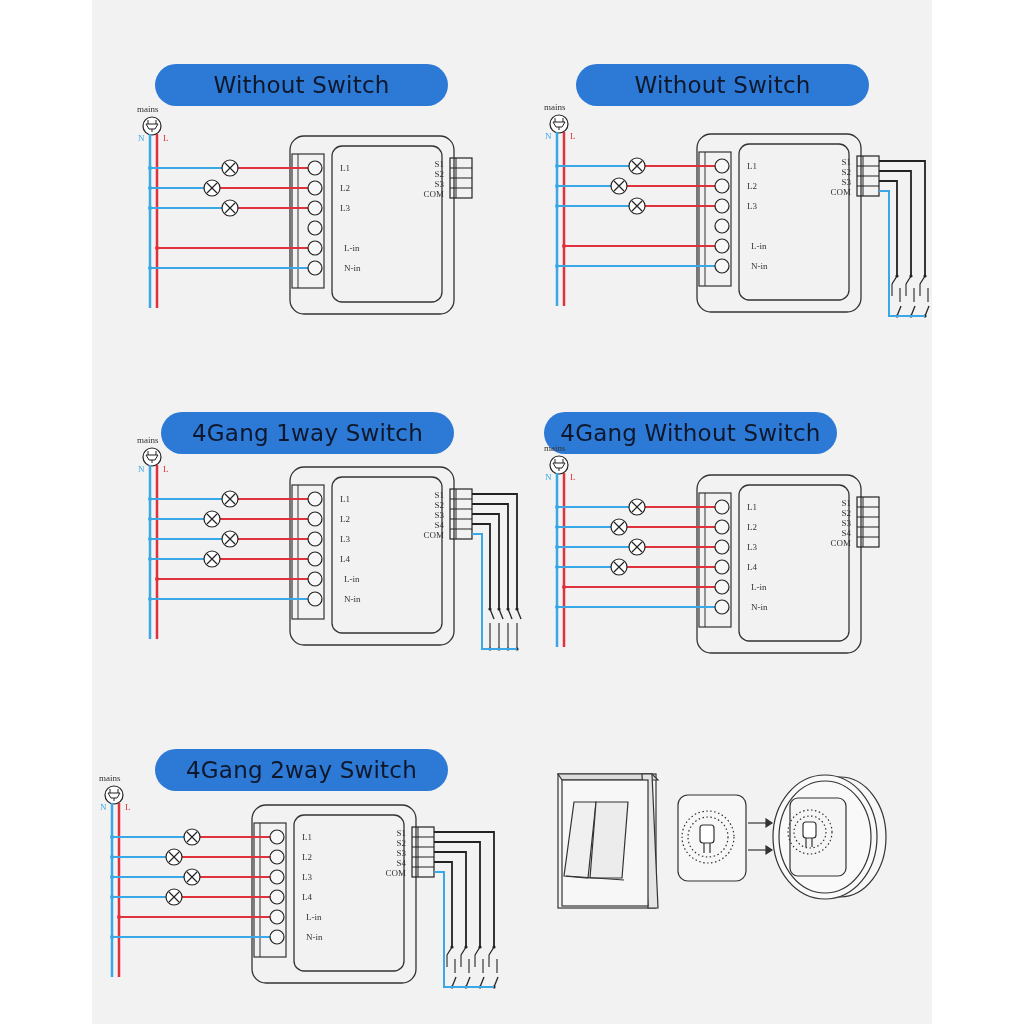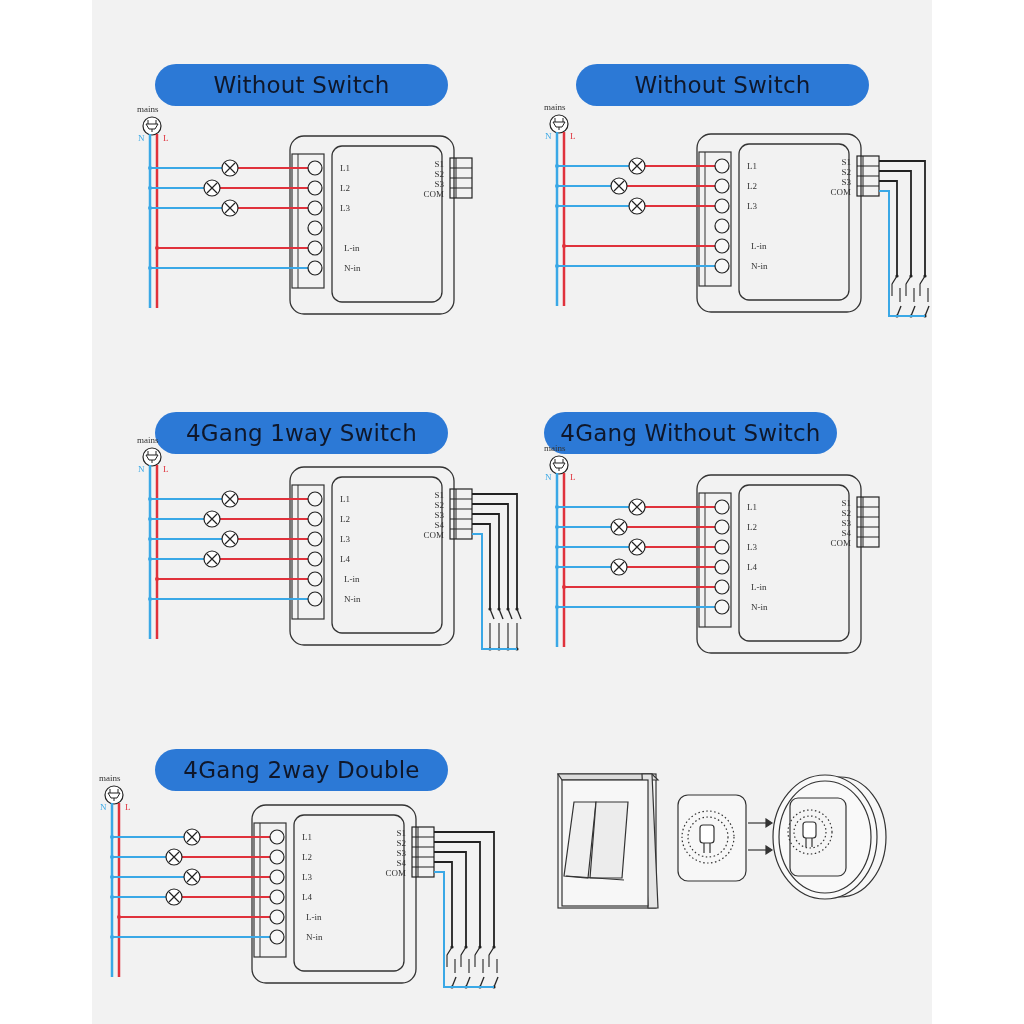--- a/index.html
+++ b/index.html
@@ -12,23 +12,23 @@
   svg.diag { position: absolute; overflow: visible; }
   .mono { font-family: "Liberation Serif", "DejaVu Serif", serif; }
 </style>
 </head>
 <body>
 
 <div class="panel"></div>
 
 <div class="pill" style="left:155px;top:29px;width:293px;">Without Switch</div>
 <div class="pill" style="left:576px;top:29px;width:293px;">Without Switch</div>
-<div class="pill" style="left:155px;top:377px;width:293px;">4Gang 1way Switch</div>
+<div class="pill" style="left:161px;top:377px;width:293px;">4Gang 1way Switch</div>
 <div class="pill" style="left:544px;top:377px;width:293px;">4Gang Without Switch</div>
-<div class="pill" style="left:155px;top:714px;width:293px;">4Gang 2way Double</div>
+<div class="pill" style="left:155px;top:714px;width:293px;">4Gang 2way Switch</div>
 
 <svg class="diag" style="left:0;top:0;width:1024px;height:1024px;">
     <g>
       <text x="137" y="112" font-size="9" fill="#333" class="mono">mains</text>
       <circle cx="152" cy="126" r="9" fill="#fff" stroke="#222" stroke-width="1.2"></circle>
       <path d="M148 120 v4 M156 120 v4 M146 124 h12 l-3 5 h-6 z M152 129 v3" fill="none" stroke="#222" stroke-width="1"></path>
       <text x="138" y="141" font-size="9" fill="#3aa8e6" class="mono">N</text>
       <text x="163" y="141" font-size="9" fill="#e0323c" class="mono">L</text>
       <line x1="150" y1="134" x2="150" y2="308" stroke="#3aa8e6" stroke-width="2.5"></line>
       <line x1="157" y1="134" x2="157" y2="308" stroke="#e0323c" stroke-width="2.5"></line>

